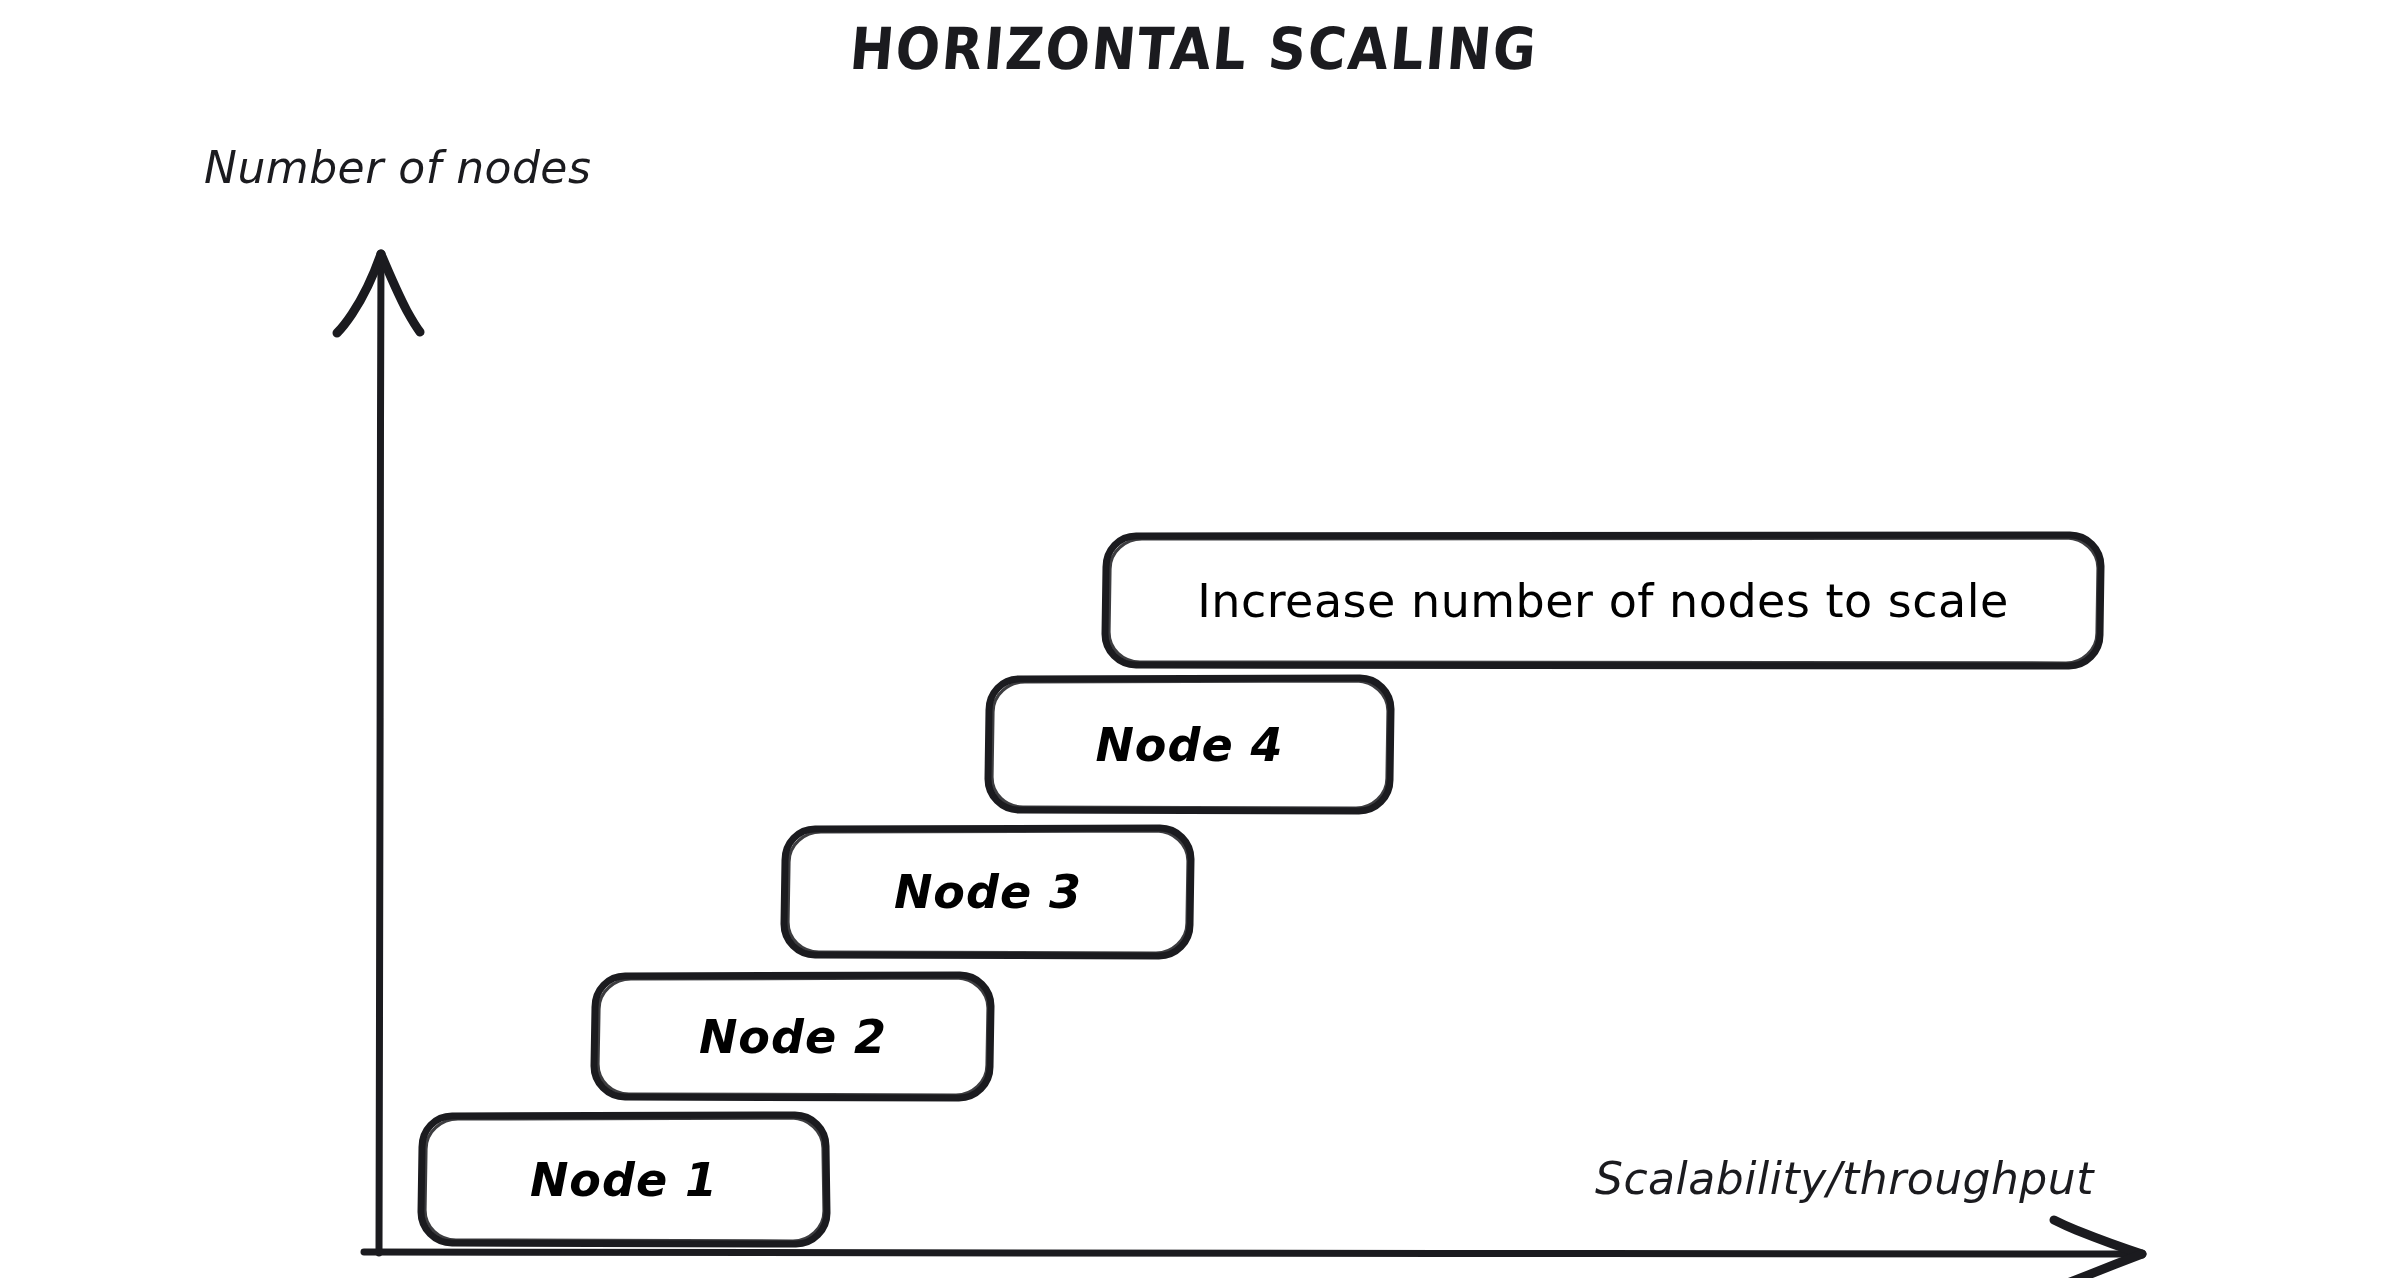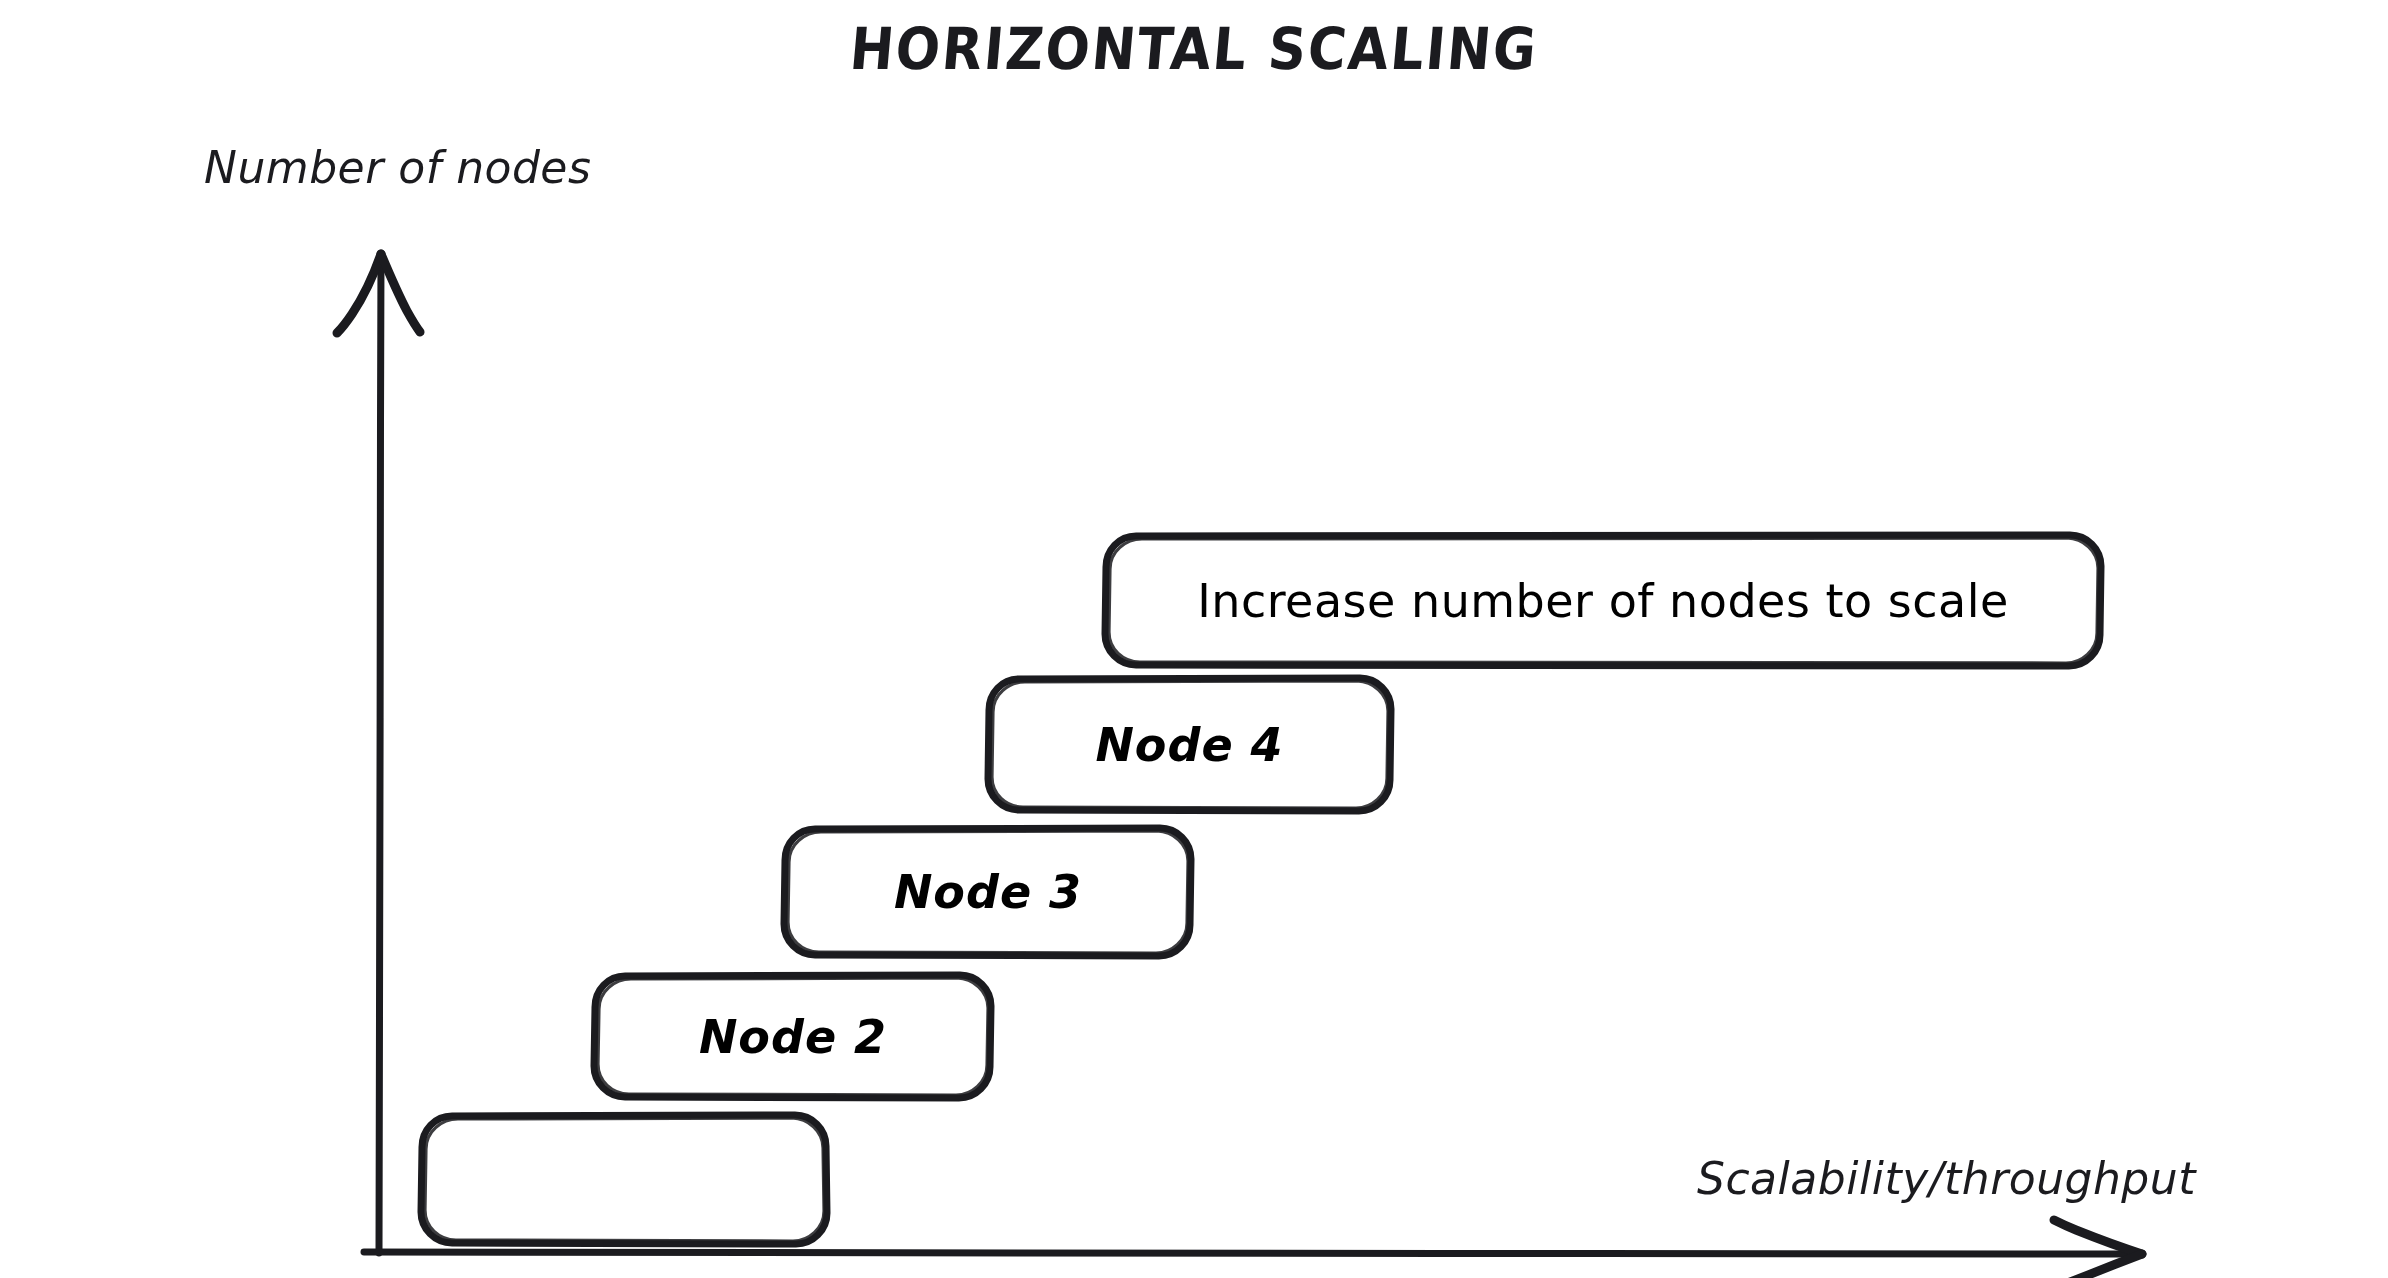--- a/index.html
+++ b/index.html
@@ -50,21 +50,21 @@
 
   .axis-label {
     font-family: "DejaVu Sans", sans-serif;
     font-size: 44px;
     font-weight: 400;
     font-style: italic;
     letter-spacing: 0.5px;
   }
 
   .y-axis-label { left: 160px; top: 146px; margin-left: 44px; }
-  .x-axis-label { left: 1697px; top: 1157px; }
+  .x-axis-label { left: 1595px; top: 1157px; }
 
   .node-label {
     font-family: "DejaVu Sans", sans-serif;
     font-size: 46px;
     font-style: italic;
     font-weight: 700;
     letter-spacing: 1px;
     text-align: center;
   }
 
@@ -169,20 +169,23 @@
 
     </g>
   </svg>
 
   <div class="txt diagram-title">HORIZONTAL SCALING</div>
 
   <div class="txt axis-label y-axis-label">Number of nodes</div>
 
   <div class="txt axis-label x-axis-label">Scalability/throughput</div>
 
+  <div class="box-text-wrap" id="node-box-1">
+    <span class="node-label">Node 1</span>
+  </div>
 
   <div class="box-text-wrap" id="node-box-2">
     <span class="node-label">Node 2</span>
   </div>
 
   <div class="box-text-wrap" id="node-box-3">
     <span class="node-label">Node 3</span>
   </div>
 
   <div class="box-text-wrap" id="node-box-4">

